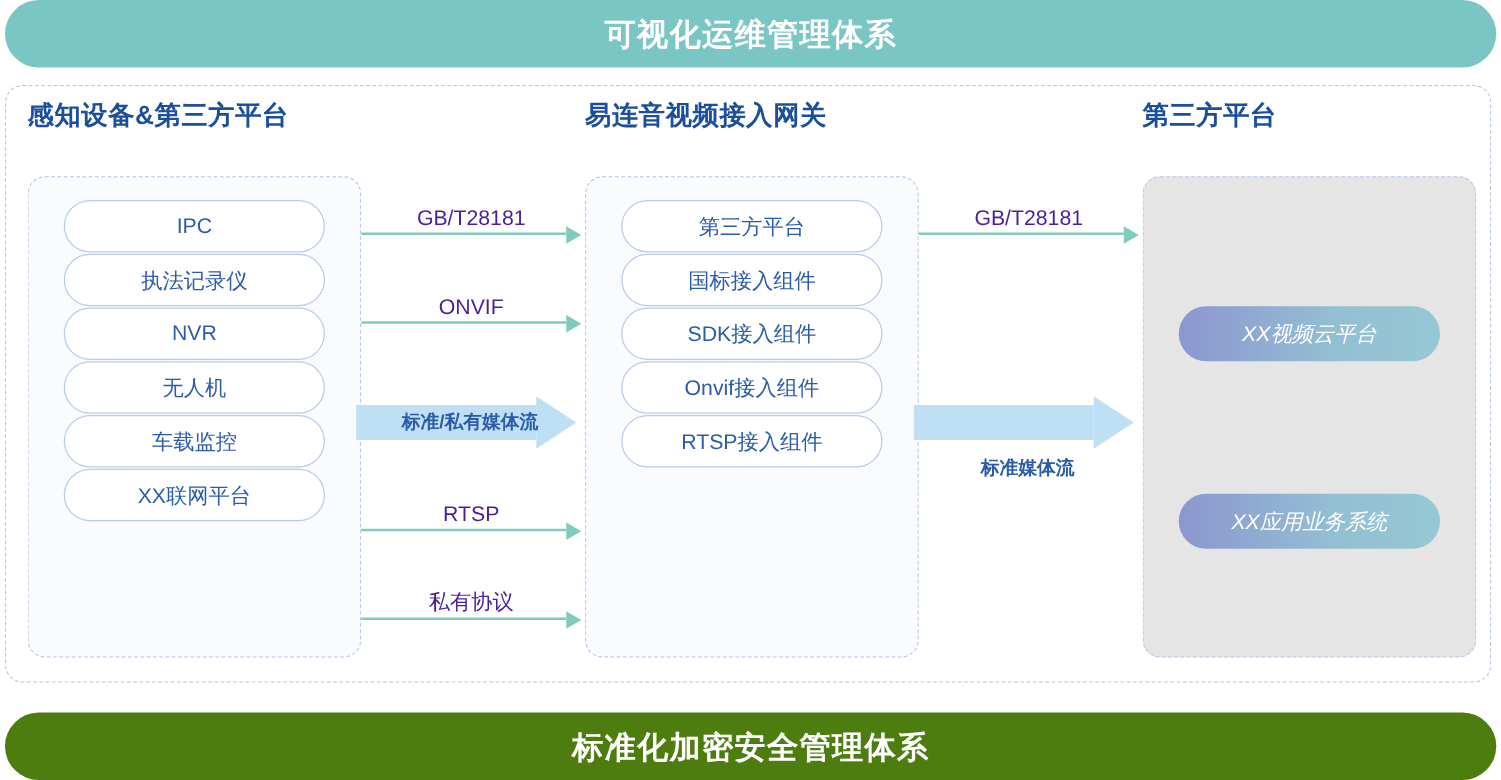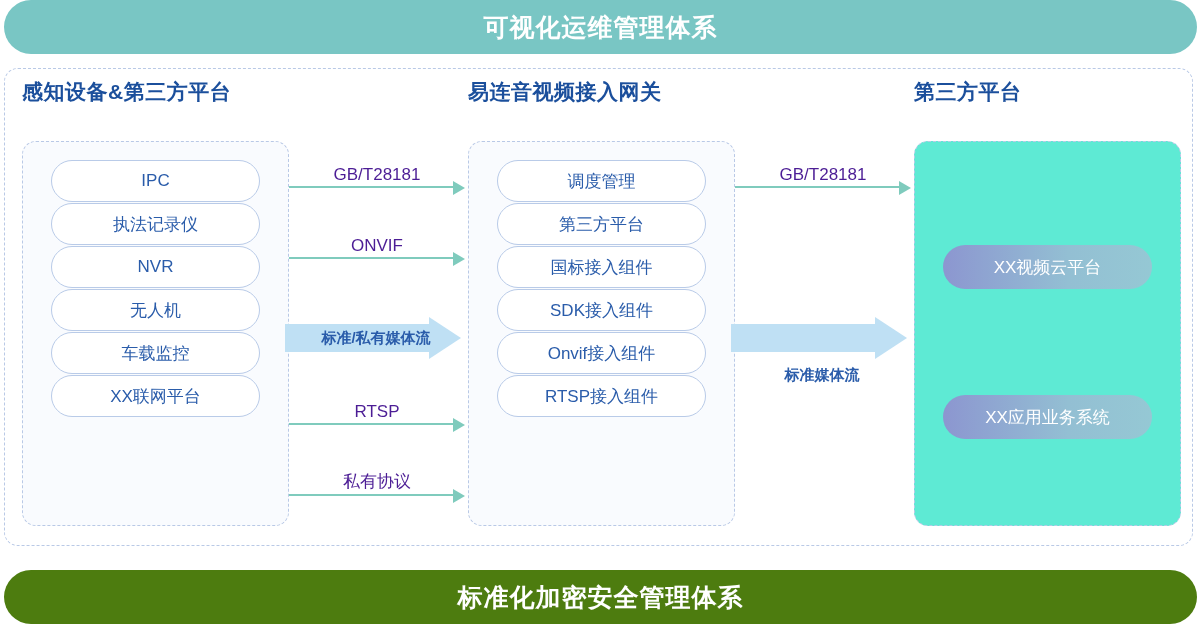--- a/index.html
+++ b/index.html
@@ -69,21 +69,21 @@
     border-radius: 14px;
     background: #fafcfe;
   }
 
   
   .col-1 { left: 22px;  width: 267px; }
   .col-1 .panel { width: 267px; height: 385px; background: #f9fbfe; }
   .col-2 { left: 468px; width: 267px; }
   .col-2 .panel { width: 267px; height: 385px; background: #f9fbfe; }
   .col-3 { left: 914px; width: 267px; }
-  .col-3 .panel { width: 267px; height: 385px; background: #5eead4; }
+  .col-3 .panel { width: 267px; height: 385px; background: #e5e5e5; font-style: italic; }
 
   .pill-list {
     position: absolute;
     top: 18px;
     left: 28px;
     right: 28px;
     display: flex;
     flex-direction: column;
     gap: 1px;
   }
@@ -207,21 +207,20 @@
       <div class="pill">车载监控</div>
       <div class="pill">XX联网平台</div>
     </div>
   </div>
 </div>
 
 <div class="column col-2">
   <div class="col-title">易连音视频接入网关</div>
   <div class="panel">
     <div class="pill-list">
-      <div class="pill">调度管理</div>
       <div class="pill">第三方平台</div>
       <div class="pill">国标接入组件</div>
       <div class="pill">SDK接入组件</div>
       <div class="pill">Onvif接入组件</div>
       <div class="pill">RTSP接入组件</div>
     </div>
   </div>
 </div>
 
 <div class="column col-3">

